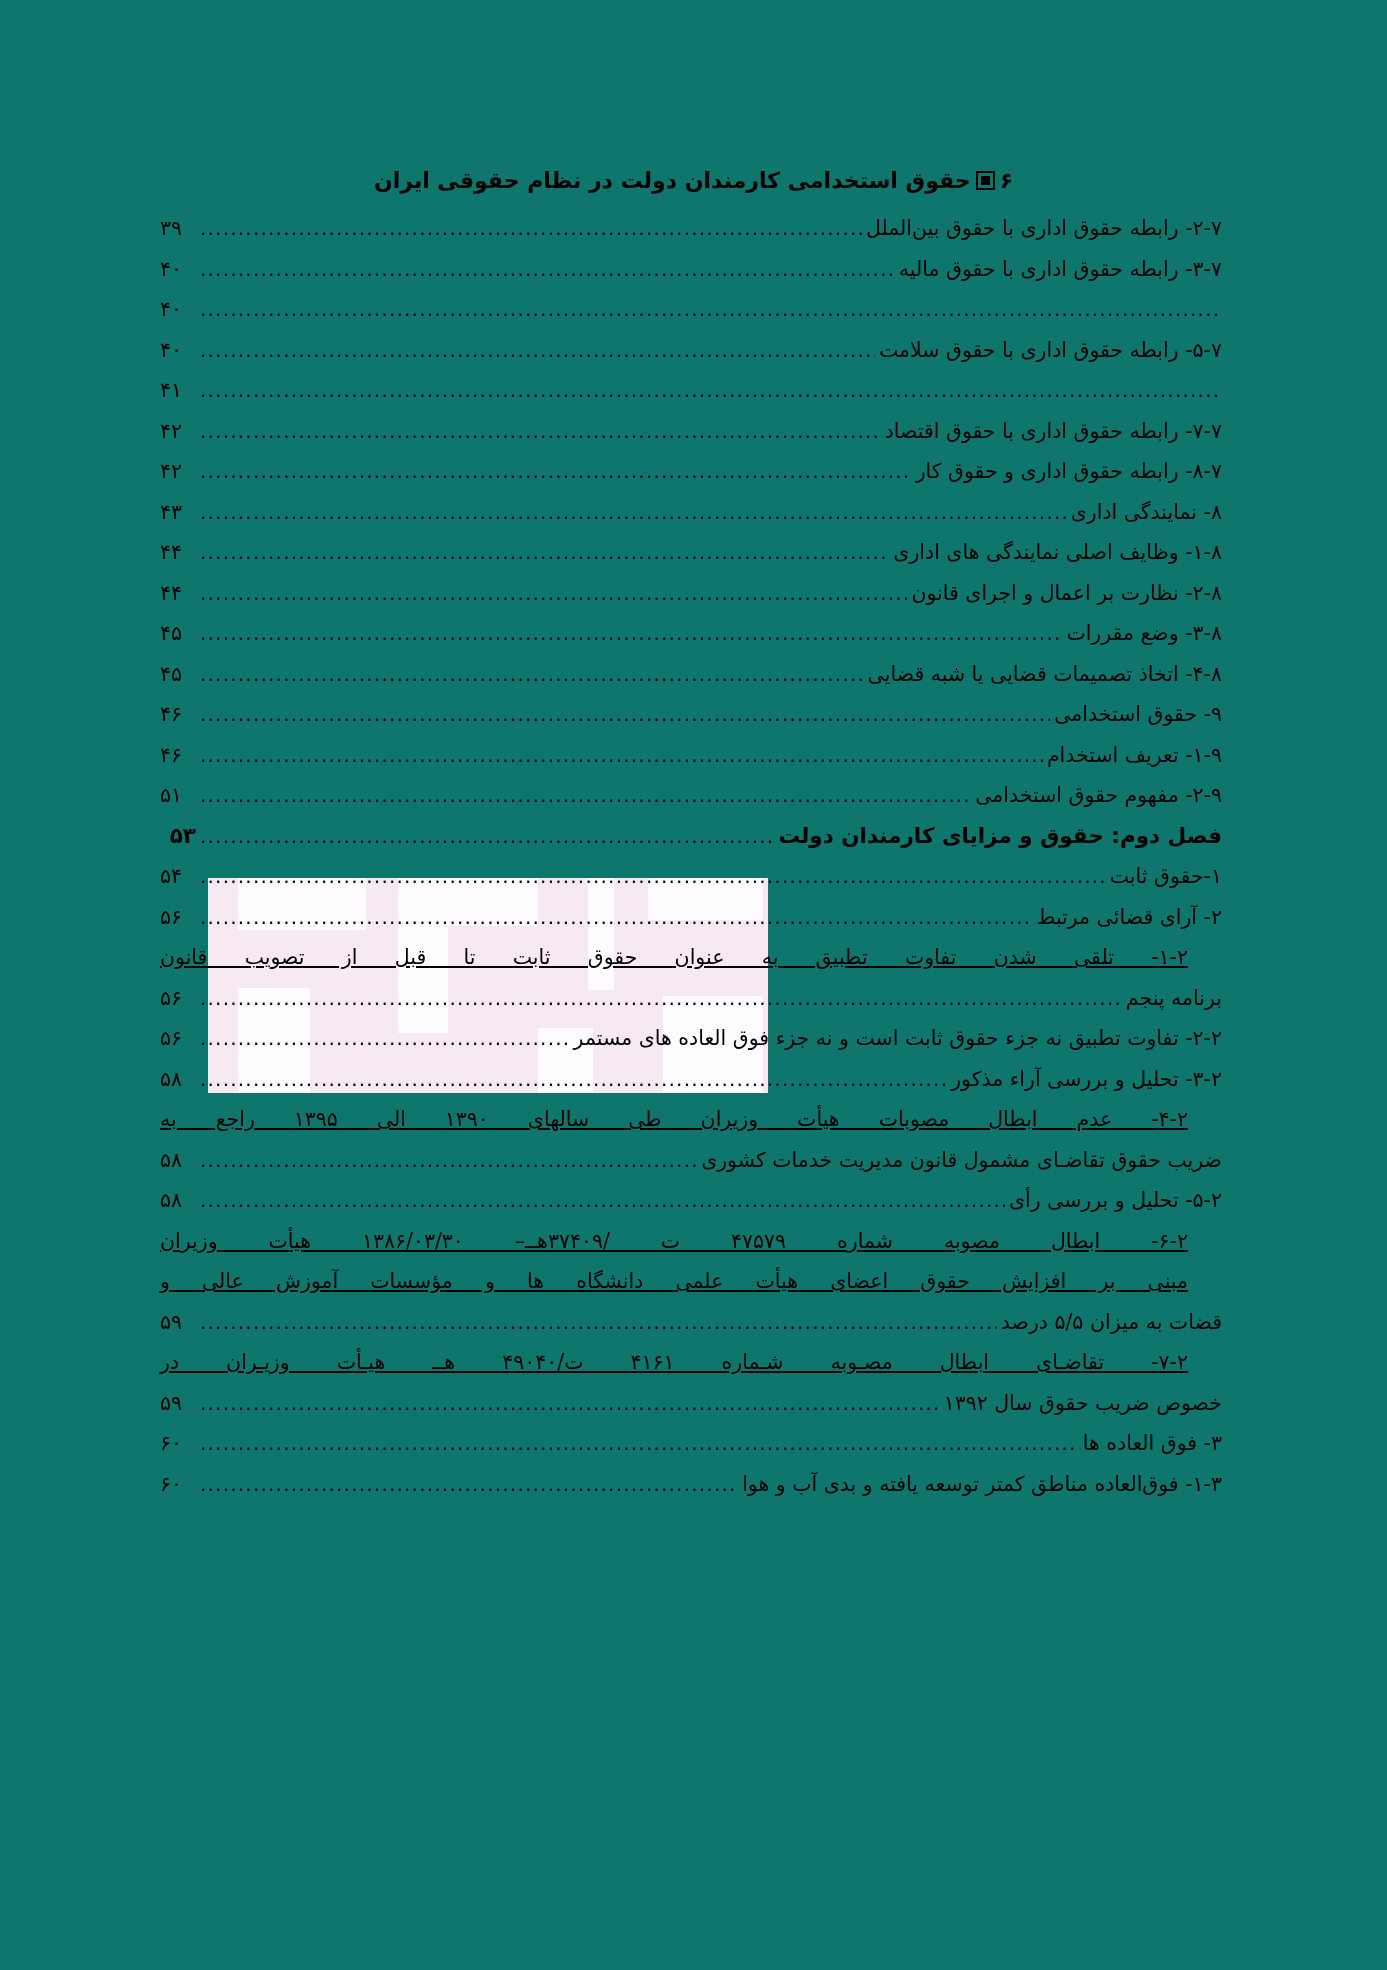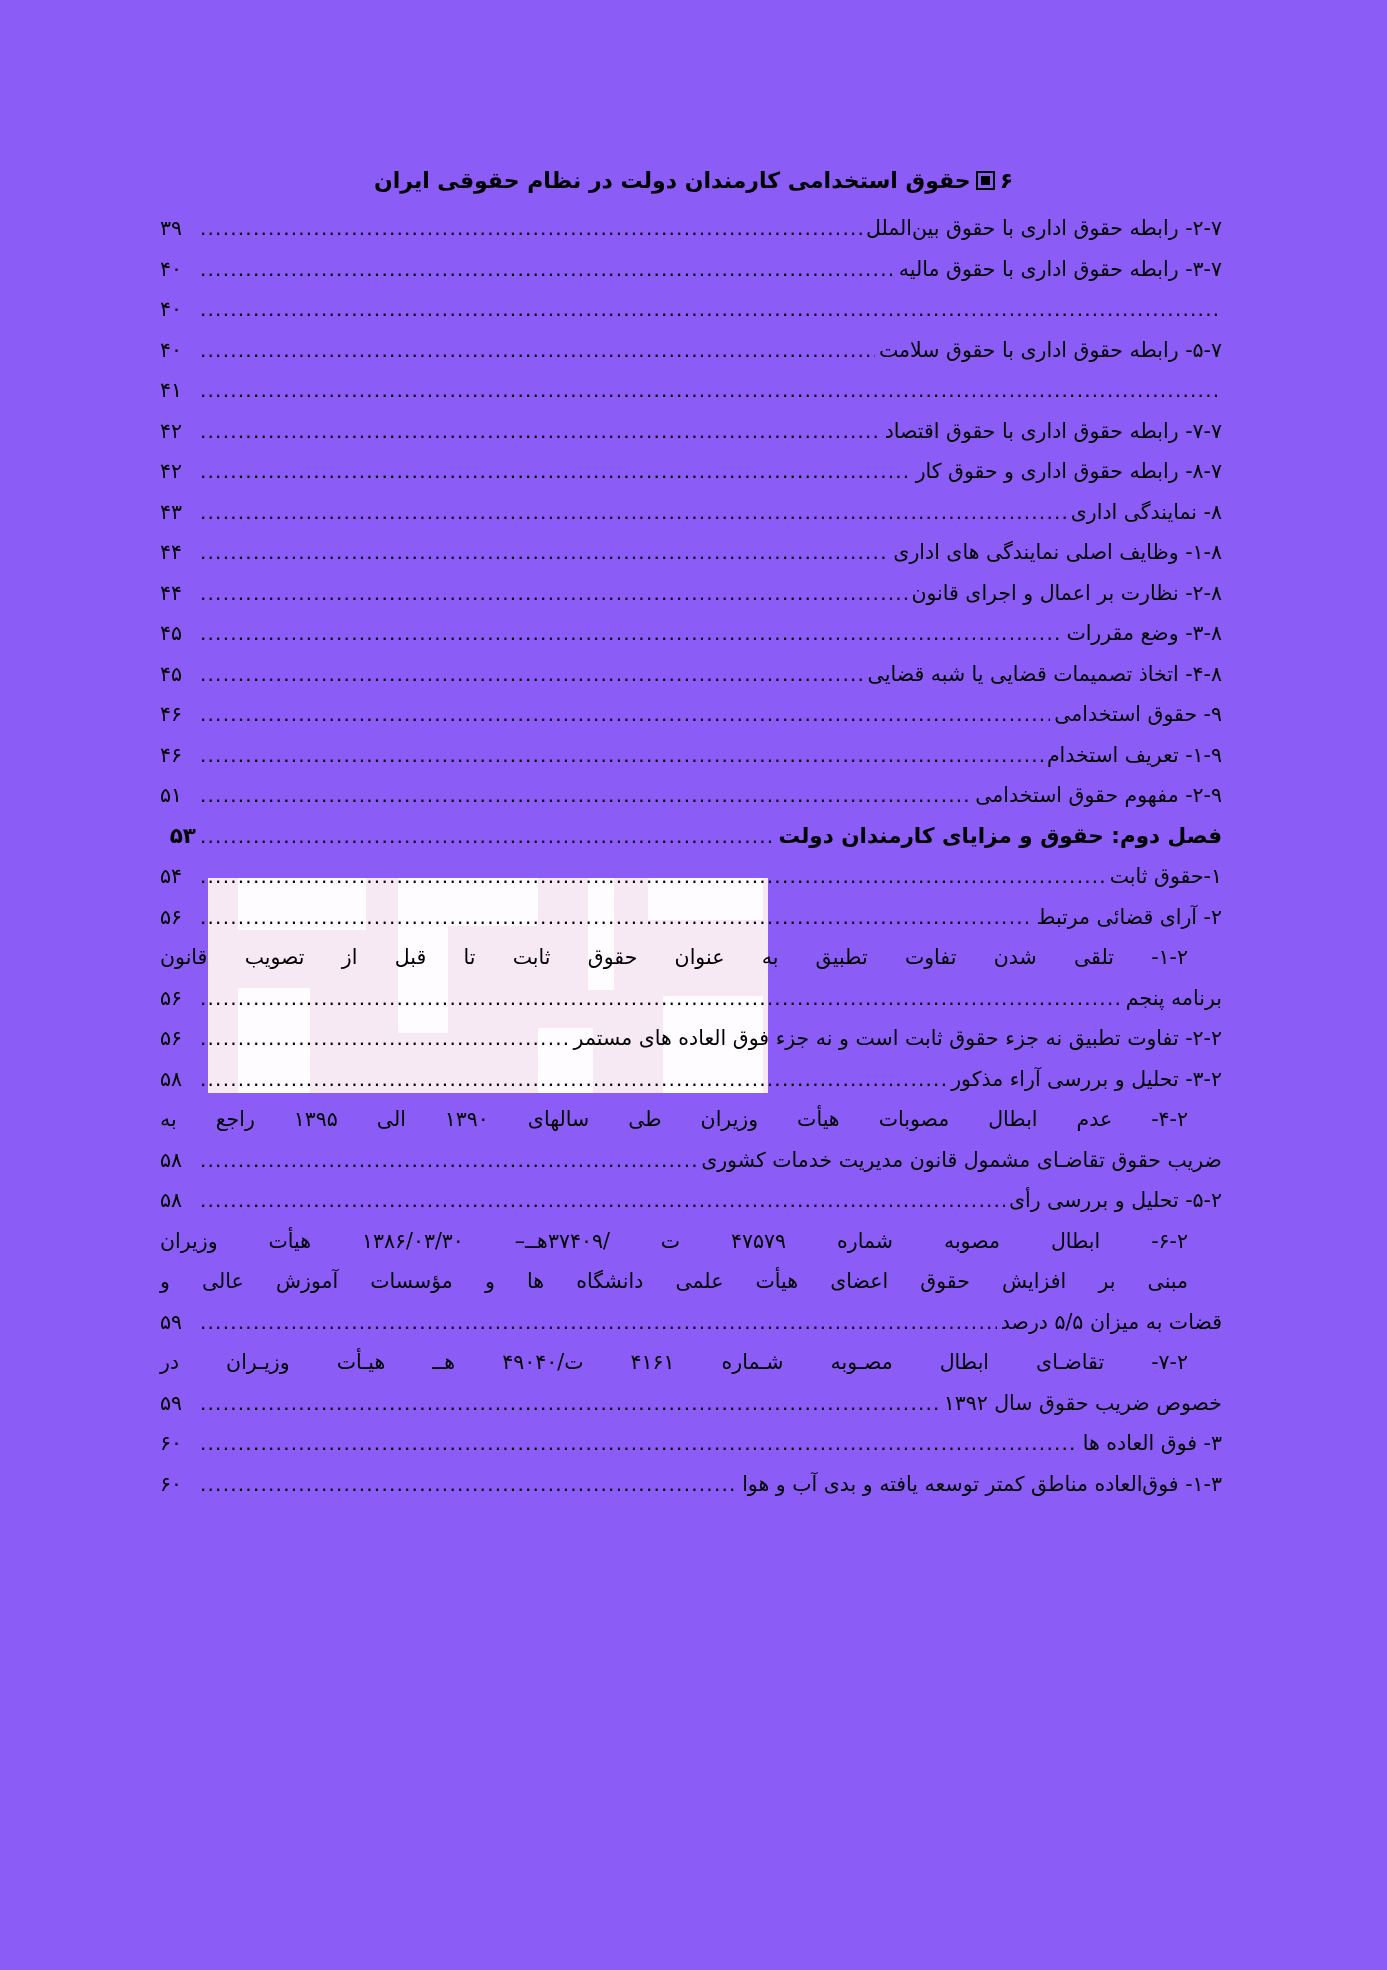--- a/index.html
+++ b/index.html
@@ -5,21 +5,21 @@
 <style>
   html, body {
     margin: 0;
     padding: 0;
     background: #ffffff;
   }
   .page {
     position: relative;
     width: 1387px;
     height: 1970px;
-    background: #8b5cf6;
+    background: #0f766e;
     overflow: hidden;
     font-family: "DejaVu Sans", "Liberation Sans", sans-serif;
     direction: rtl;
   }
 
   
   .watermark {
     position: absolute;
     left: 208px;
     top: 878px;
@@ -136,21 +136,21 @@
 
   
   .toc-entry.wrap-first {
     display: block;
     text-align: justify;
     text-align-last: justify;
     white-space: normal;
     padding-right: 34px;
     box-sizing: border-box;
   }
-  .toc-entry.wrap-first .e-title { display: inline; }
+  .toc-entry.wrap-first .e-title { display: inline; text-decoration: underline; }
 </style>
 </head>
 <body>
 
 <div class="page">
 
   <div class="watermark"></div>
   <div class="watermark-glyphs">
     <div class="wm-shape" style="left:30px; top:0px; width:128px; height:52px;"></div>
     <div class="wm-shape" style="left:30px; top:110px; width:72px; height:105px;"></div>

